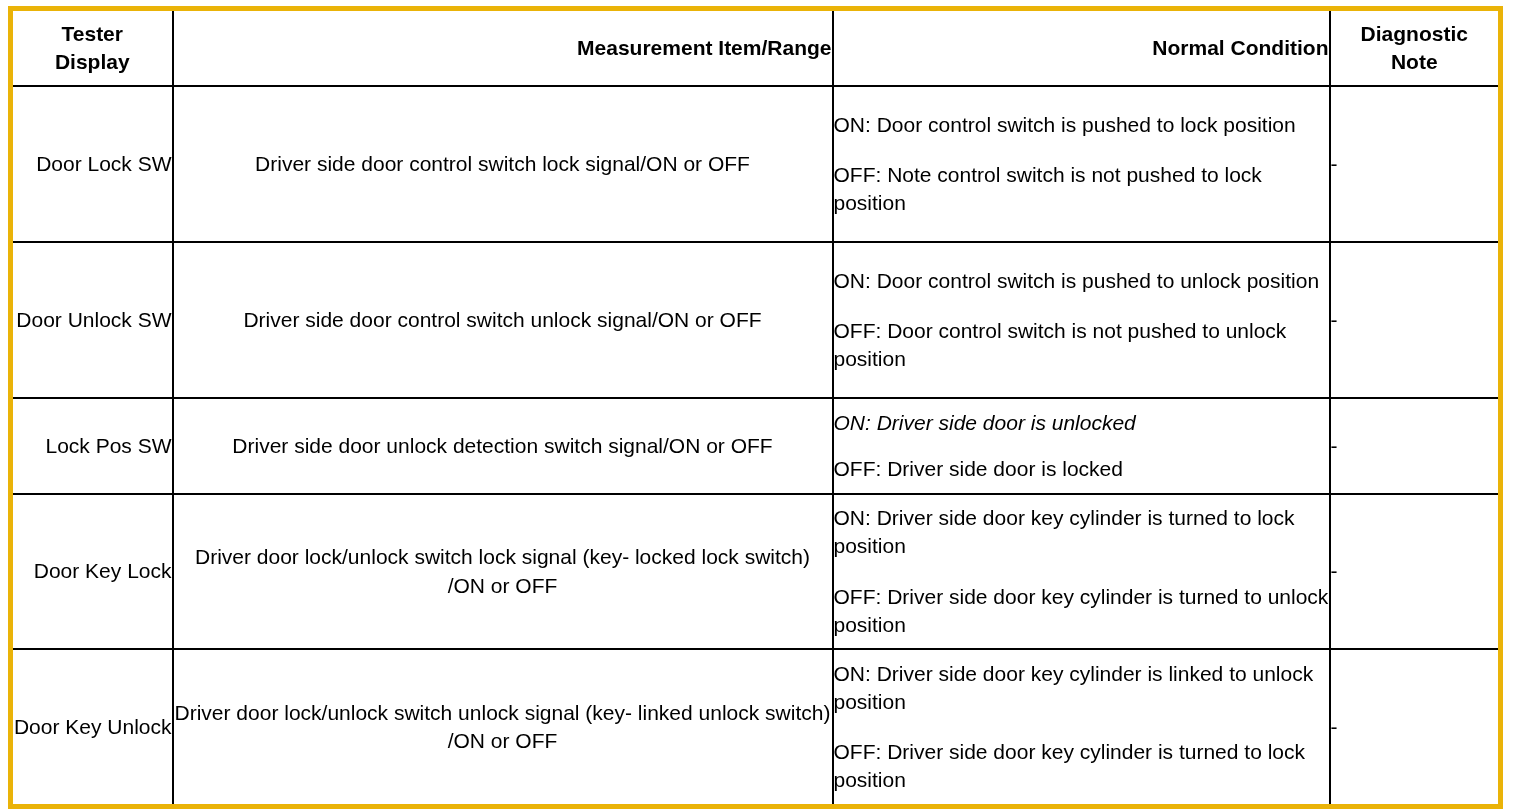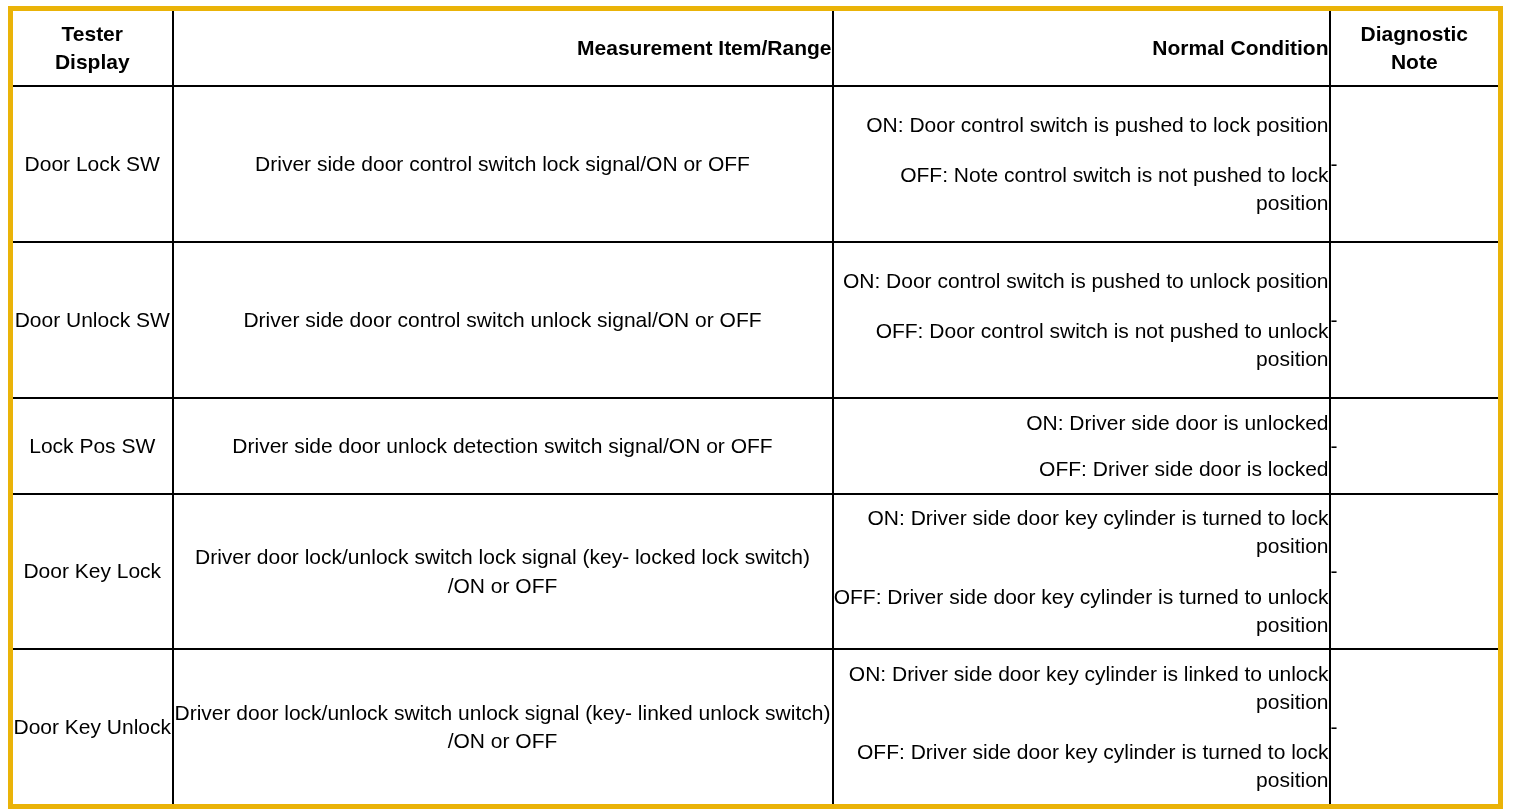--- a/index.html
+++ b/index.html
@@ -73,29 +73,29 @@
     text-align: center;
     padding: 4px 6px;
   }
   th.h-left {
     text-align: right;
     padding: 4px 10px;
   }
 
   
   td.cell-tester {
-    text-align: center;
+    text-align: right;
     padding: 6px 8px 6px 9px;
   }
   td.cell-measure {
     text-align: center;
     padding: 6px 12px 6px 10px;
   }
   td.cell-normal {
-    text-align: right;
+    text-align: left;
     padding: 10px 10px 10px 11px;
     vertical-align: middle;
   }
   td.cell-note {
     text-align: left;
     padding: 6px 10px;
     vertical-align: middle;
   }
   .cond-on {
     display: block;
@@ -106,21 +106,21 @@
     margin: 0;
   }
 
   
   tr.r-0 { height: 156px; }
   tr.r-1 { height: 156px; }
   tr.r-2 { height: 96px; }
   tr.r-3 { height: 155px; }
   tr.r-4 { height: 157px; }
 
-  tr.r-2 .cond-on { margin-bottom: 18px; }
+  tr.r-2 .cond-on { margin-bottom: 18px; font-style: italic; }
 </style>
 </head>
 <body>
 
 <div class="page">
   <div class="table-wrap">
     <table class="spec-table">
       <colgroup>
         <col class="c-tester">
         <col class="c-measure">

